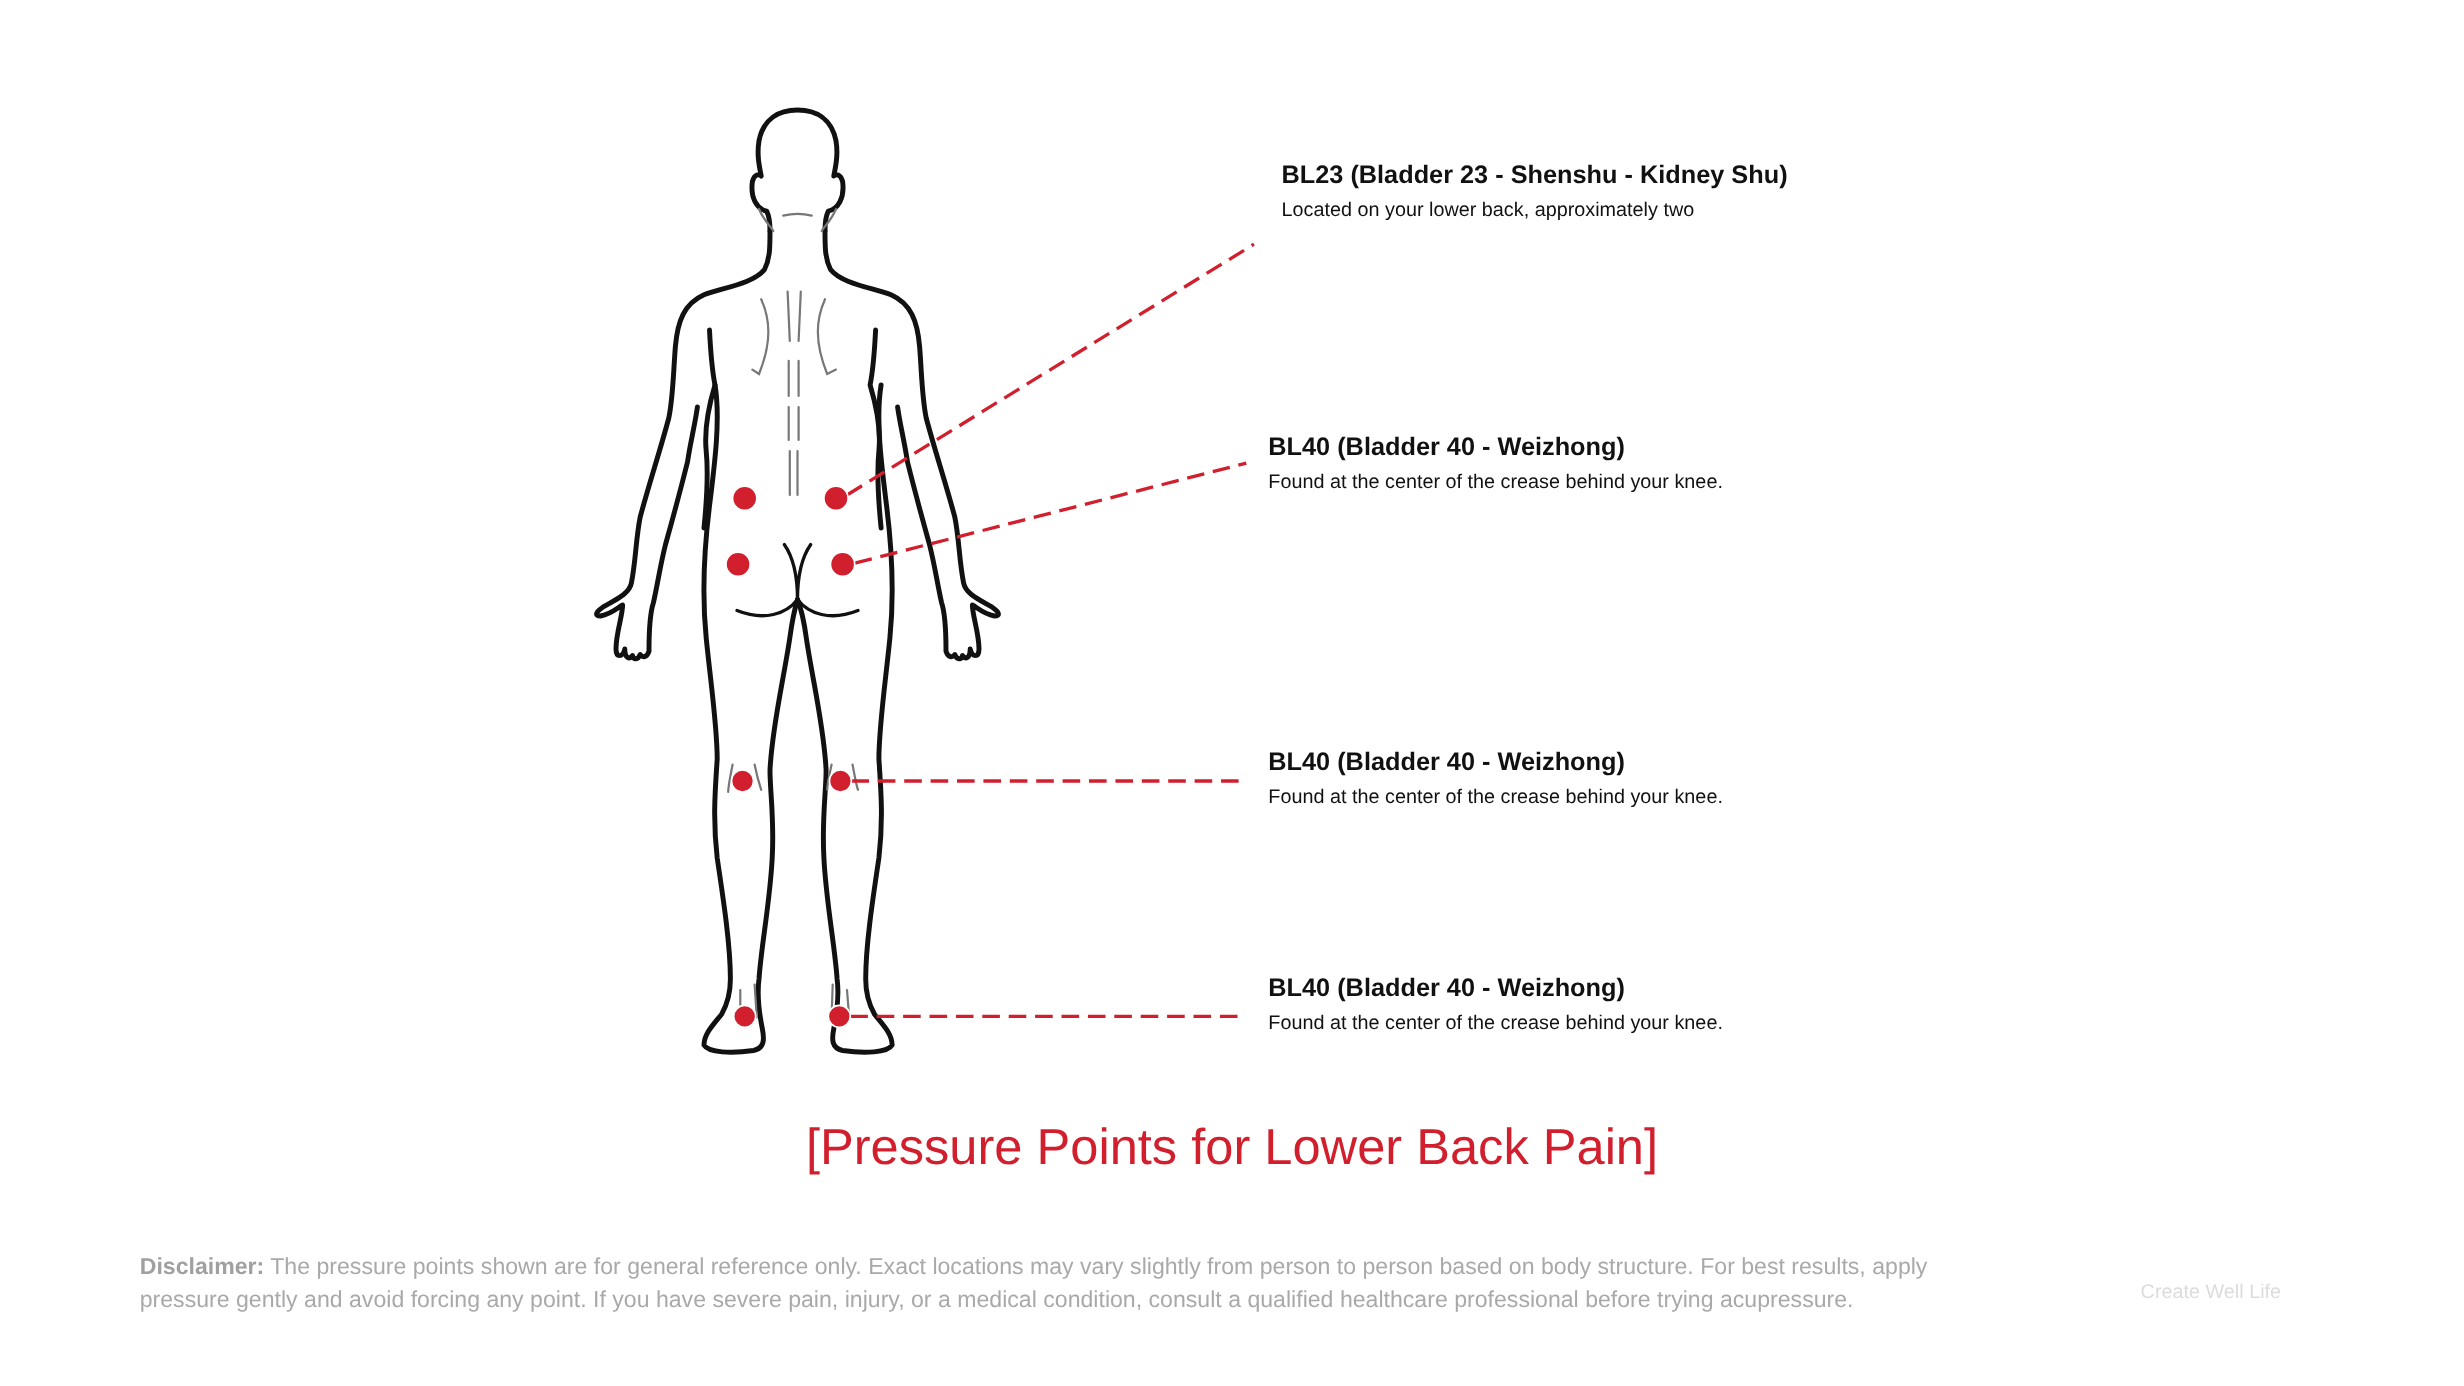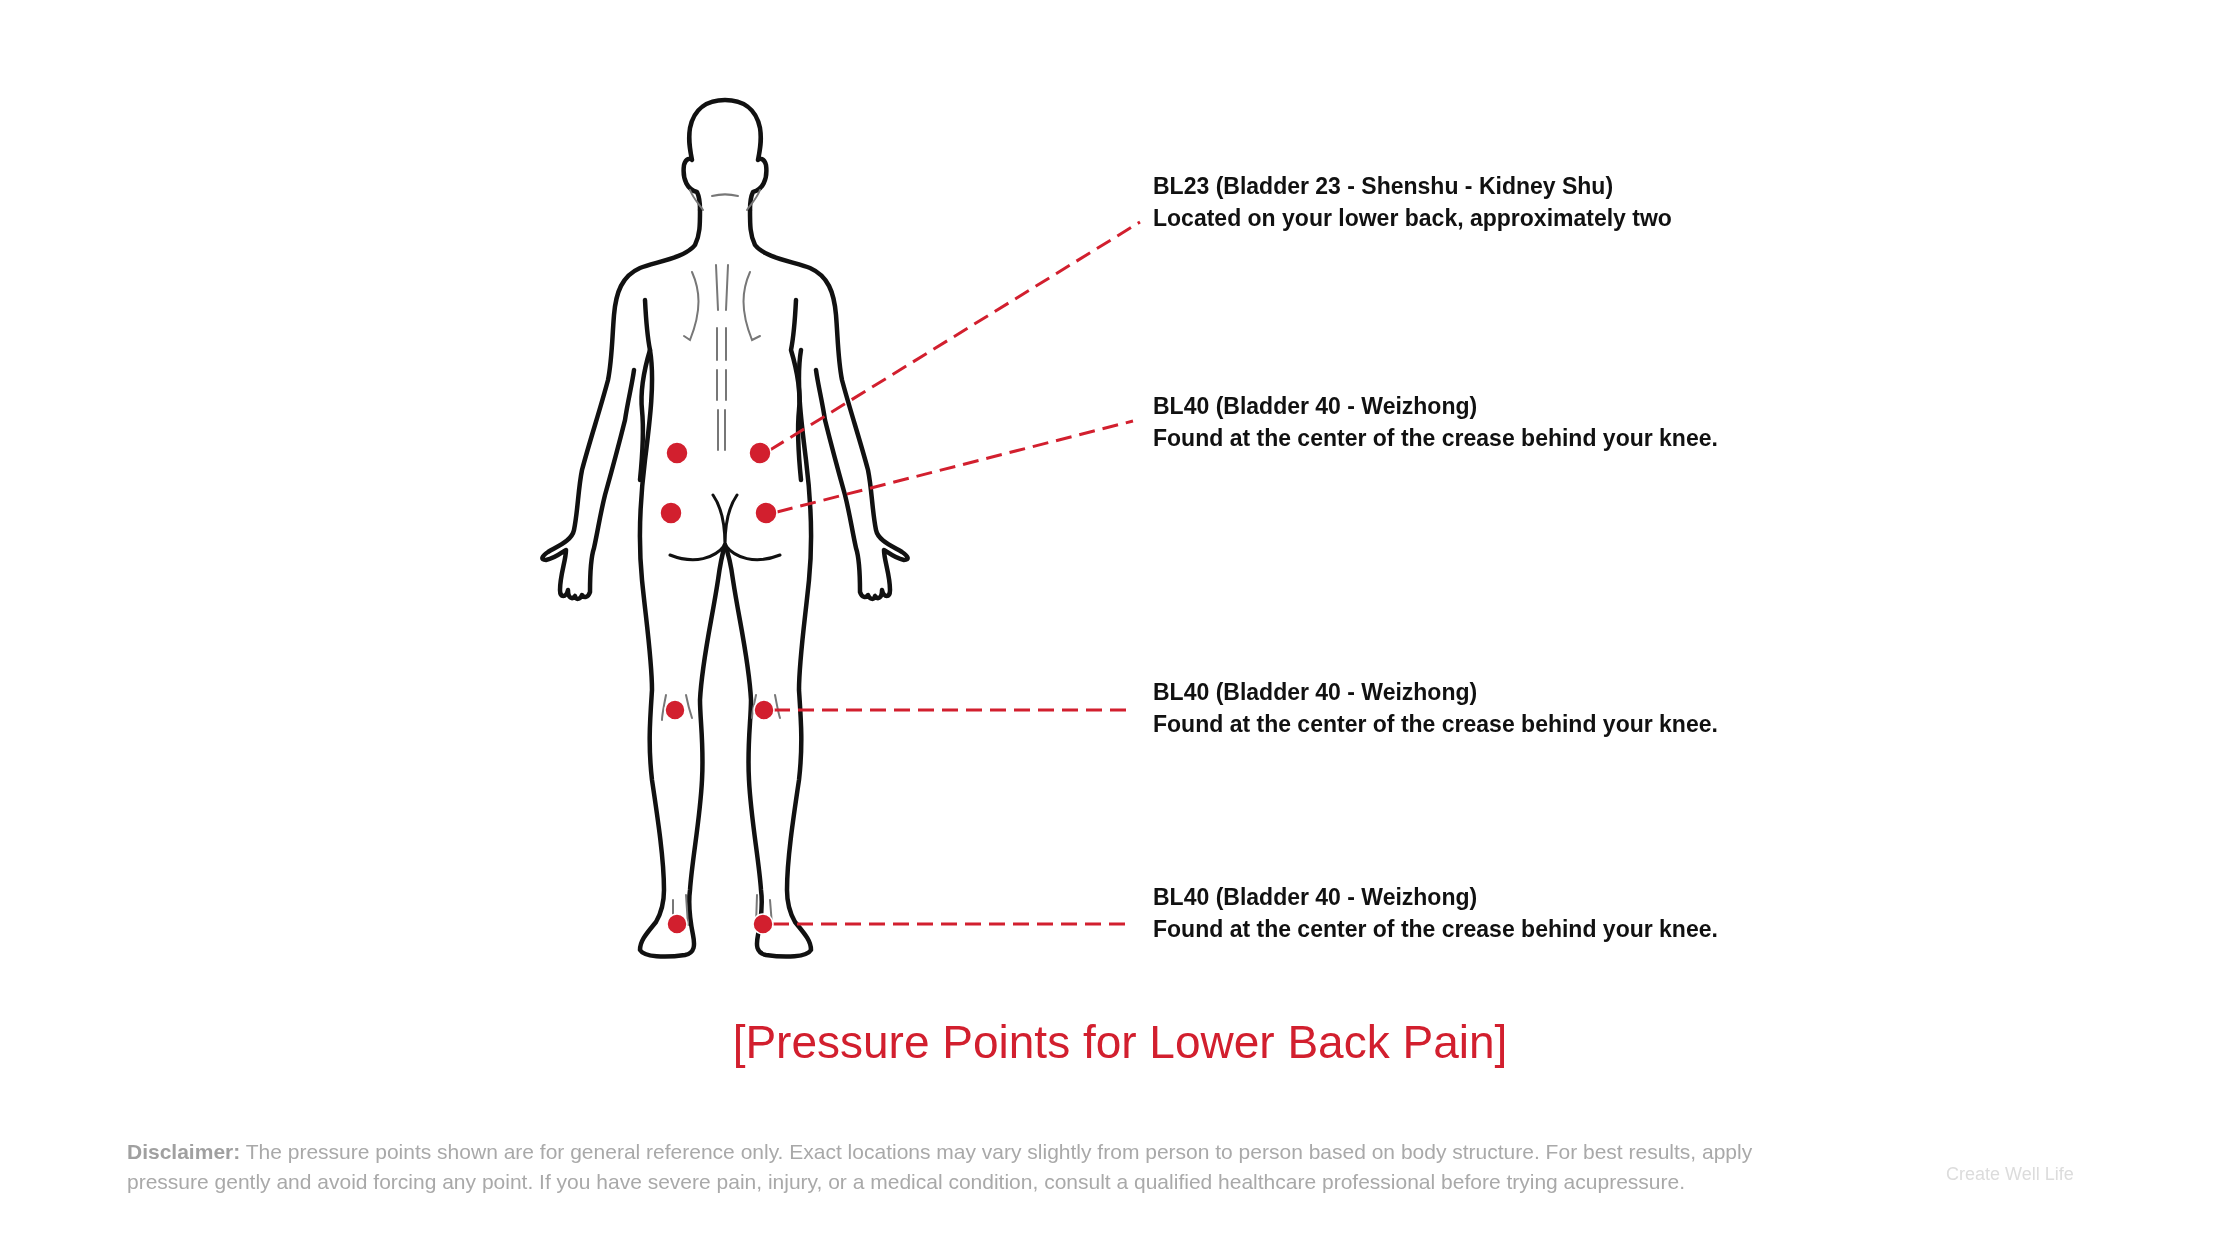--- a/index.html
+++ b/index.html
@@ -1,21 +1,21 @@
 <!DOCTYPE html>
 <html><head>
 <meta charset="utf-8">
 <style>
   html, body { margin: 0; padding: 0; background: #ffffff; }
   body { width: 2240px; height: 1260px; position: relative; overflow: hidden;
          font-family: "Liberation Sans", "DejaVu Sans", sans-serif; color: #111111; }
   #figure { position: absolute; left: 0; top: 0; width: 2240px; height: 1000px; }
   .label { position: absolute; left: 1153px; width: 700px; }
   .label .name { font-weight: bold; font-size: 23px; line-height: 32px; color: #111111; }
-  .label .desc { font-size: 23px; line-height: 32px; color: #111111; font-weight: bold; }
+  .label .desc { font-size: 18px; line-height: 32px; color: #111111; }
   #title { position: absolute; left: 0; width: 2240px; top: 1012px; text-align: center;
            font-size: 46px; line-height: 60px; color: #d21f2e; }
   #disclaimer { position: absolute; left: 127px; top: 1137px; width: 1800px;
                 font-size: 21px; line-height: 30px; color: #a9a9a9; }
   #disclaimer b { font-weight: bold; color: #a0a0a0; }
   #brand { position: absolute; left: 1946px; top: 1138px; width: 260px; }
   #brand .tag { font-size: 18px; color: #dcdcdc; line-height: 22px; margin-top: 25px; }
   #brand .logo { font-size: 46px; font-weight: bold; color: #f2c6cf; letter-spacing: 1px; line-height: 46px; }
 </style>
 </head>
@@ -67,21 +67,21 @@
     <circle cx="760" cy="453" r="11"></circle>
     <circle cx="671" cy="513" r="11"></circle>
     <circle cx="766" cy="513" r="11"></circle>
     <circle cx="675" cy="710" r="10"></circle>
     <circle cx="764" cy="710" r="10"></circle>
     <circle cx="677" cy="924" r="10"></circle>
     <circle cx="763" cy="924" r="10"></circle>
   </g>
 </svg>
 
-<div class="label" style="top:170px;">
+<div class="label" style="top:142px;margin-left:12px;">
   <div class="name">BL23 (Bladder 23 - Shenshu - Kidney Shu)</div>
   <div class="desc">Located on your lower back, approximately two</div>
 </div>
 
 <div class="label" style="top:390px;">
   <div class="name">BL40 (Bladder 40 - Weizhong)</div>
   <div class="desc">Found at the center of the crease behind your knee.</div>
 </div>
 
 <div class="label" style="top:676px;">

